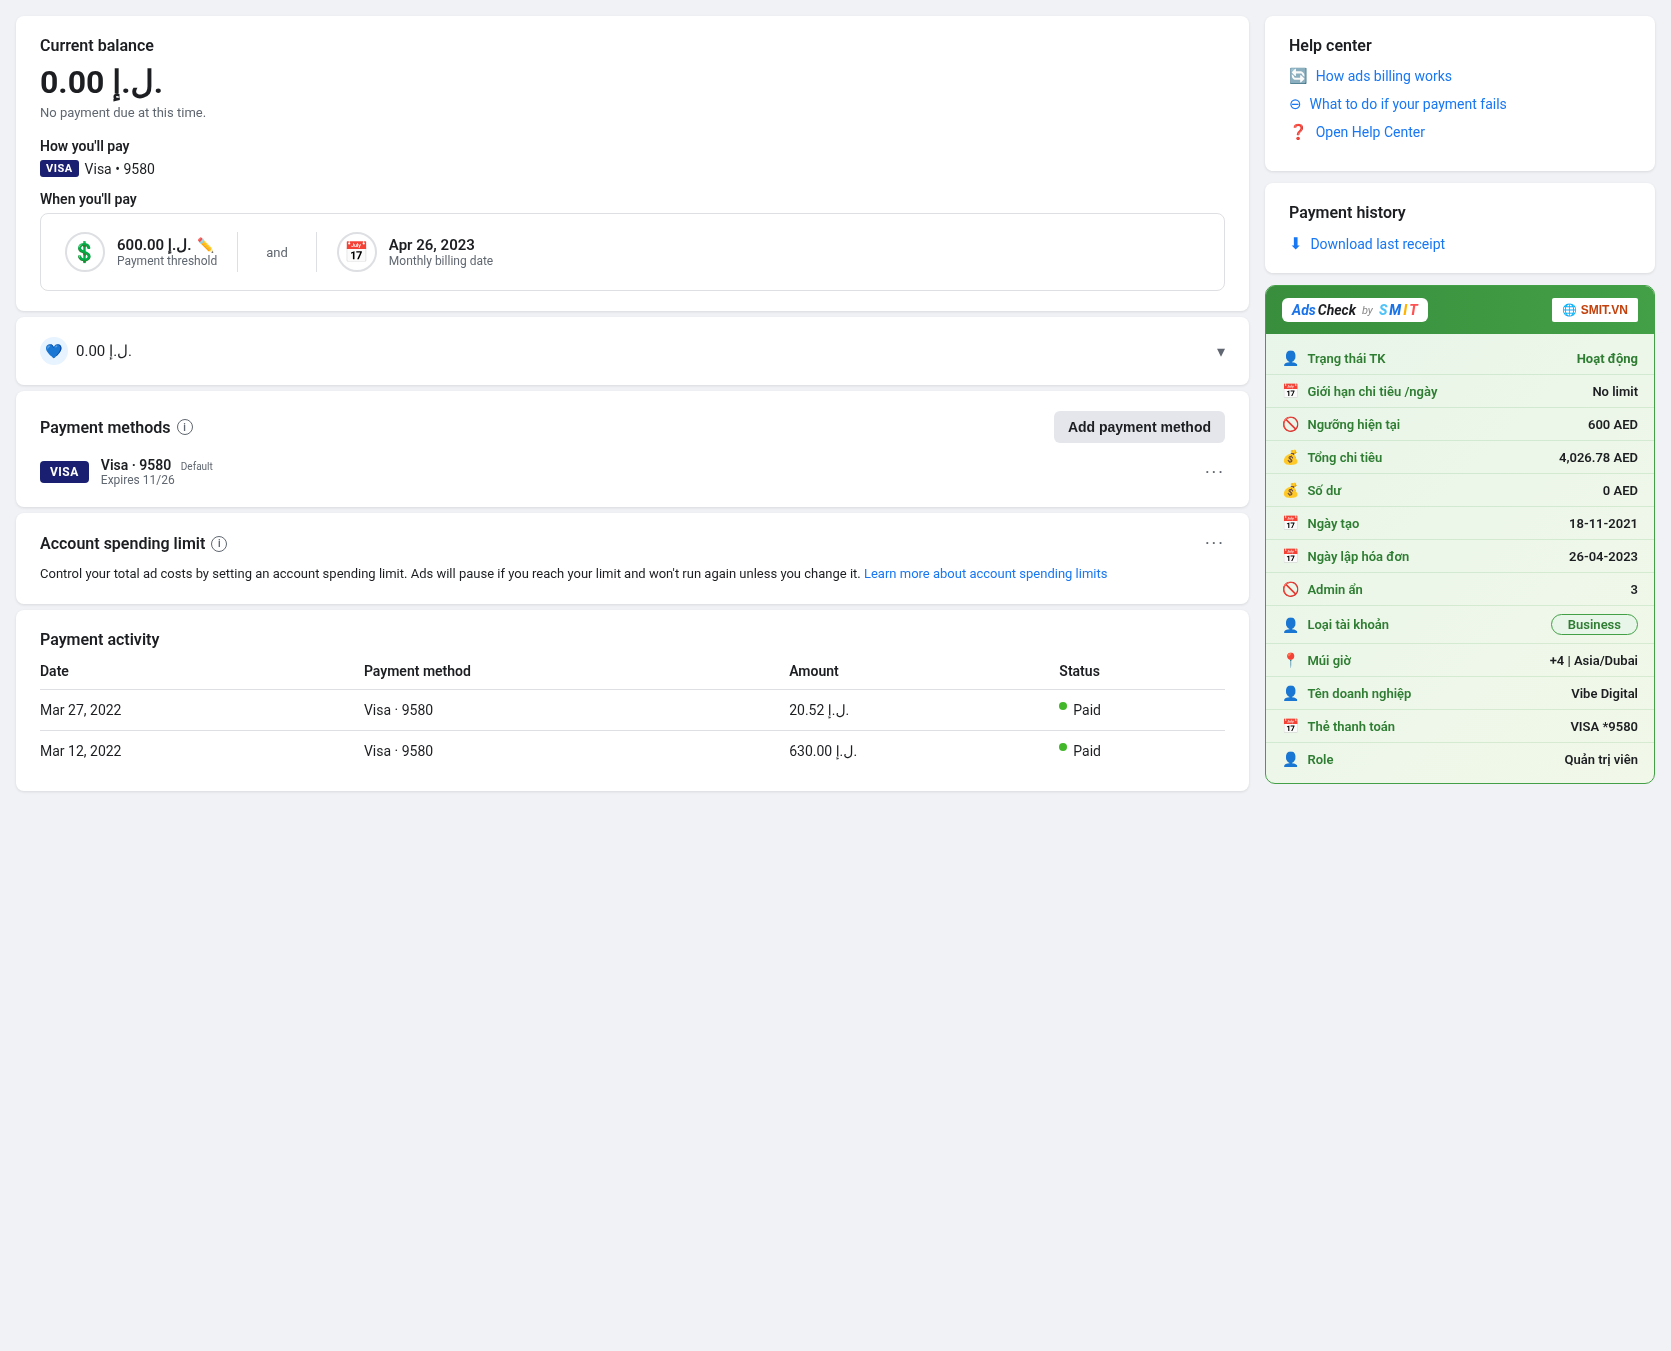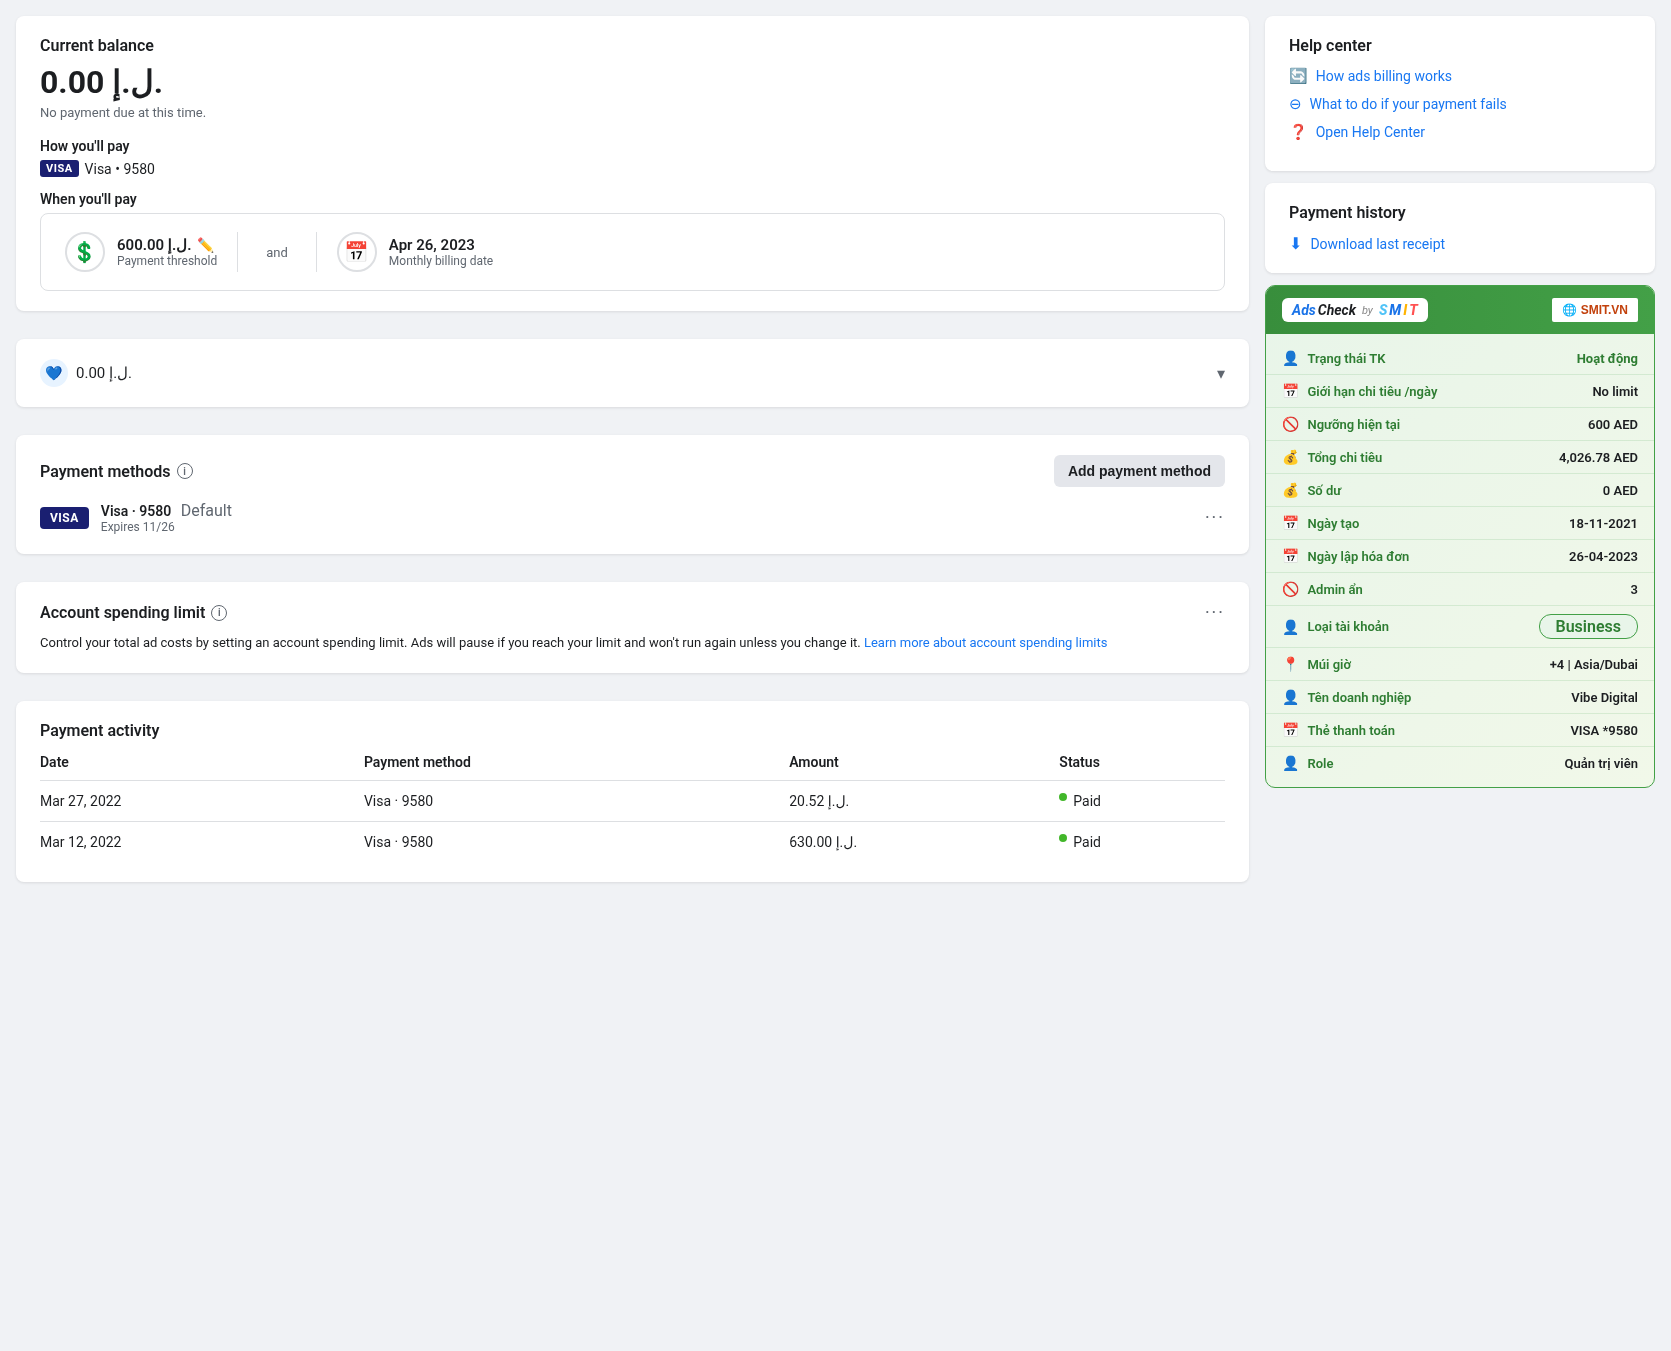--- a/index.html
+++ b/index.html
@@ -13,21 +13,21 @@
       display: flex;
       gap: 16px;
       padding: 16px;
       max-width: 1671px;
       min-height: 1351px;
     }
     .left-column {
       flex: 1;
       display: flex;
       flex-direction: column;
-      gap: 28px;
+      gap: 6px;
     }
     .right-column {
       width: 390px;
       display: flex;
       flex-direction: column;
       gap: 12px;
     }
 
     
     .card {
@@ -216,21 +216,21 @@
     }
     .pm-info {
       flex: 1;
     }
     .pm-name {
       font-size: 14px;
       font-weight: 600;
       color: #1c1e21;
     }
     .pm-default-badge {
-      font-size: 16px;
+      font-size: 10px;
       color: #606770;
       margin-left: 6px;
     }
     .pm-expires {
       font-size: 12px;
       color: #606770;
     }
     .three-dots {
       color: #606770;
       font-size: 18px;
@@ -396,21 +396,21 @@
     .status-active {
       color: #2e7d32;
       font-weight: 700;
     }
     .business-badge {
       background: #e8f5e9;
       color: #2e7d32;
       border: 1.5px solid #43a047;
       border-radius: 12px;
       padding: 2px 16px;
-      font-size: 16px;
+      font-size: 13px;
       font-weight: 600;
     }
     .widget-logo-text {
       display: flex;
       align-items: center;
       background: #fff;
       border-radius: 6px;
       padding: 4px 10px;
       gap: 2px;
       font-style: italic;

